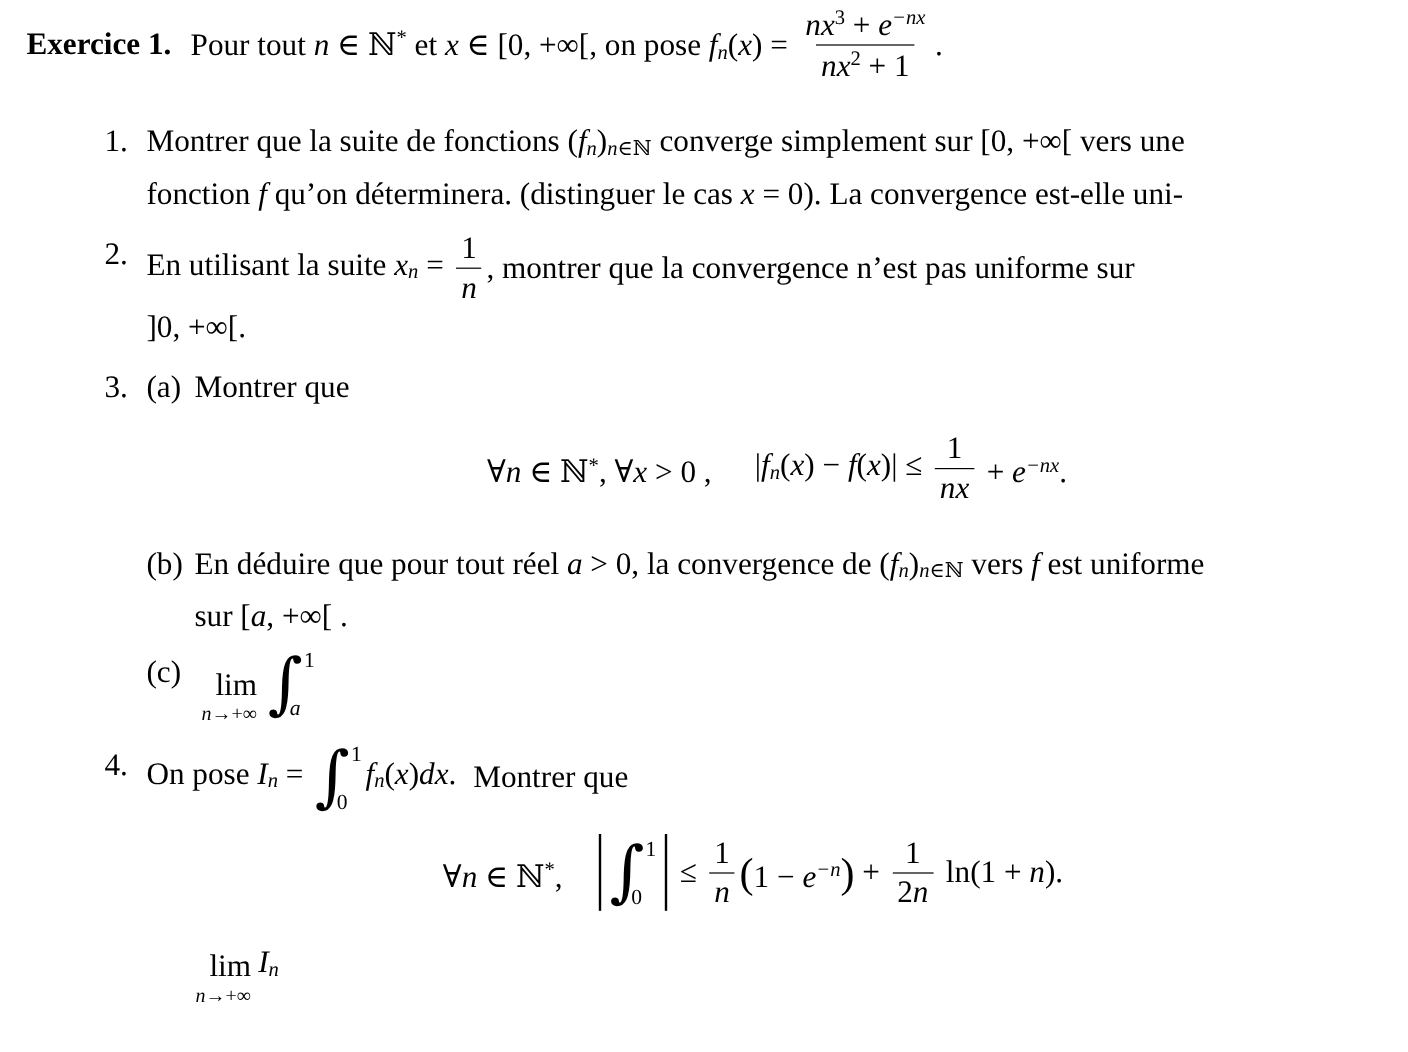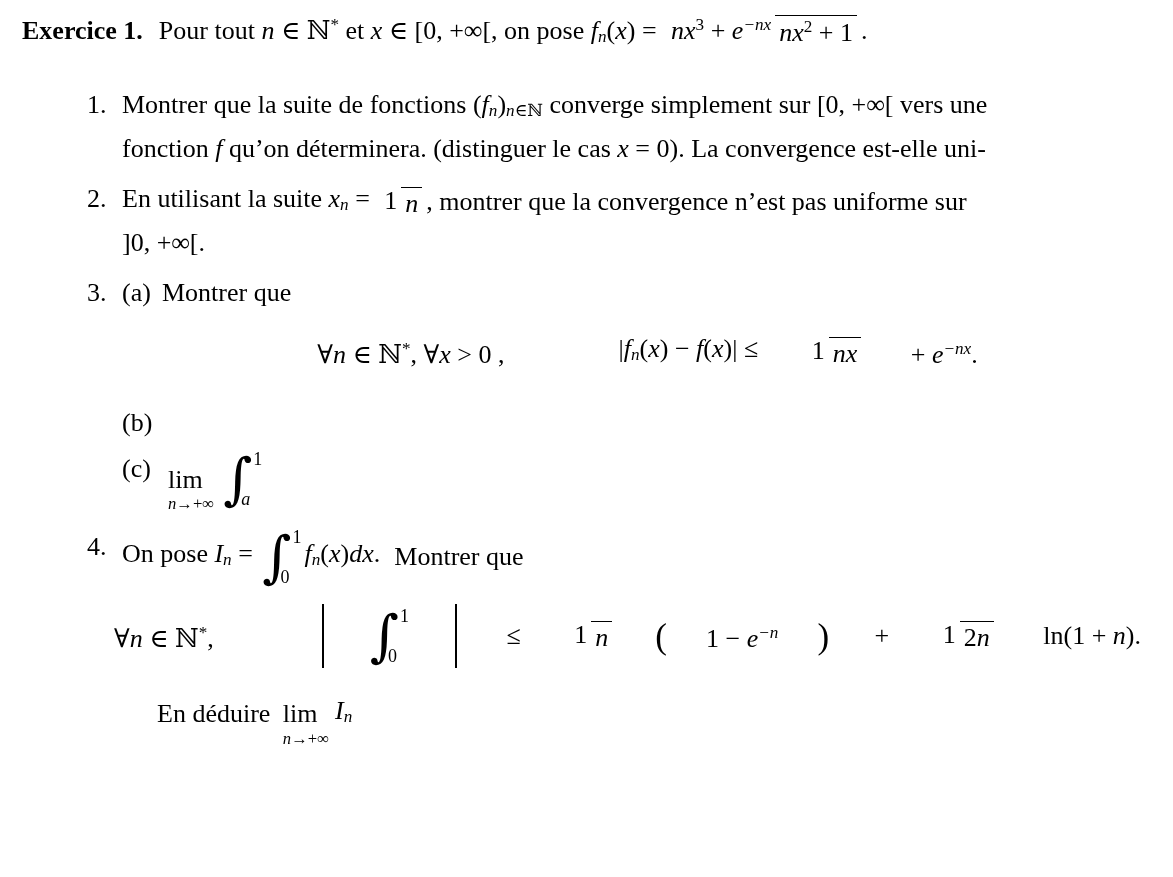--- a/index.html
+++ b/index.html
@@ -22,30 +22,30 @@
   
   .items{margin-left:65px;}
   .item{display:flex;margin-bottom:12px;}
   .inum{width:35px;flex:none;line-height:38px;}
   .ibody{flex:1;min-width:0;}
   .sub-item{display:flex;margin-bottom:8px;}
   .snum{width:40px;flex:none;line-height:38px;}
   .sbody{flex:1;min-width:0;}
   
   .fxline{display:flex;align-items:center;}
-  .dformula{display:flex;align-items:center;justify-content:center;margin:18px 0 22px;gap:39px;}
-  .frac{display:inline-flex;flex-direction:row;align-items:center;margin:0 4px;line-height:1.08;flex:none;}
+  .dformula{display:flex;align-items:center;justify-content:center;margin:18px 0 22px;}
+  .frac{display:inline-flex;flex-direction:column;align-items:center;margin:0 4px;line-height:1.08;flex:none;}
   .fnum{padding:0 4px 2px;white-space:pre;}
   .fden{border-top:1.5px solid #000;padding:2px 4px 0;white-space:pre;}
   .int-wrap{display:inline-flex;align-items:center;margin:0 3px;flex:none;}
   .int{font-size:56px;line-height:0.9;font-family:"DejaVu Serif","DejaVu Sans",serif;}
   .ilims{display:inline-flex;flex-direction:column;justify-content:space-between;height:58px;font-size:18px;line-height:1;}
   .iup{margin-left:1px;}
   .ilo{margin-left:-11px;}
-  .lim-wrap{display:inline-flex;flex-direction:column;align-items:flex-start;line-height:1.05;margin:0 6px;transform:translateY(10px);flex:none;}
+  .lim-wrap{display:inline-flex;flex-direction:column;align-items:flex-end;line-height:1.05;margin:0 6px;transform:translateY(10px);flex:none;}
   .lim-bot{font-size:0.64em;display:flex;margin-top:2px;white-space:pre;}
   .bigbar{width:2px;height:64px;background:#000;margin:0 4px;flex:none;}
   .bigp{font-size:1.35em;line-height:1;flex:none;}
   .qgap{width:36px;flex:none;}
   .qgap2{width:26px;flex:none;}
   .mgap{width:14px;flex:none;}
   .conclusion{margin-left:35px;display:flex;align-items:center;margin-top:10px;}
 </style>
 </head>
 <body>
@@ -103,20 +103,22 @@
                   <span class="fden it">nx</span>
                 </span>
               <span class="grp"><span> + </span><span class="it">e</span><span class="sup it">−nx</span><span>.</span></span>
             </div>
           </div>
         </div>
 
         <div class="sub-item">
           <span class="snum">(b)</span>
           <div class="sbody">
+            <div class="tline"><span>En déduire que pour tout réel </span><span class="it">a</span><span> &gt; 0, la convergence de (</span><span class="it">f</span><span class="sub it">n</span><span>)</span><span class="sub"><span class="it">n</span><span>∈ℕ</span></span><span> vers </span><span class="it">f</span><span> est uniforme</span></div>
+            <div class="tline"><span>sur [</span><span class="it">a</span><span>, +∞[ .</span></div>
           </div>
         </div>
 
         <div class="sub-item">
           <span class="snum">(c)</span>
           <div class="sbody">
             <div class="fxline">
               <span class="lim-wrap">
                   <span class="lim-top">lim</span>
                   <span class="lim-bot"><span class="it">n</span><span>→+∞</span></span>
@@ -174,21 +176,20 @@
           <span class="bigp">)</span>
           <span class="grp"> + </span>
           <span class="frac">
               <span class="fnum">1</span>
               <span class="fden"><span>2</span><span class="it">n</span></span>
             </span>
           <span class="grp"><span> ln(</span><span>1 + </span><span class="it">n</span><span>).</span></span>
         </div>
 
         <div class="conclusion">
-          <span class="grp">En déduire </span>
           <span class="lim-wrap">
               <span class="lim-top">lim</span>
               <span class="lim-bot"><span class="it">n</span><span>→+∞</span></span>
             </span>
           <span class="grp"><span class="it">I</span><span class="sub it">n</span></span>
         </div>
 
       </div>
     </div>
 

